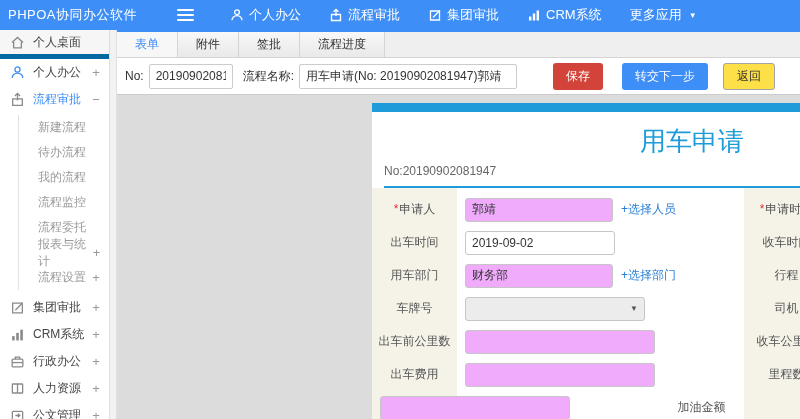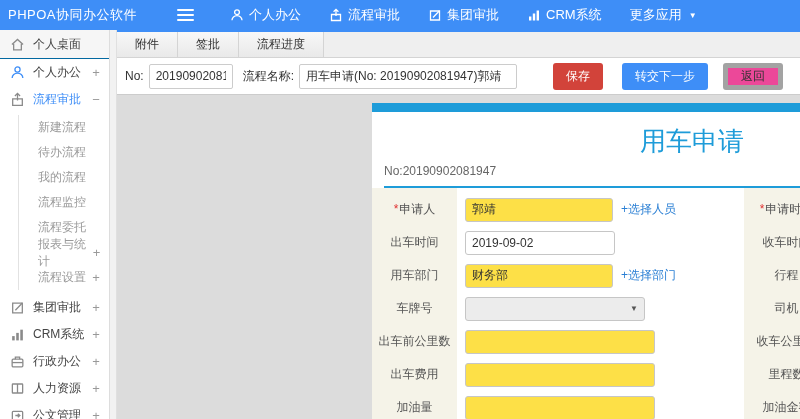--- a/index.html
+++ b/index.html
@@ -15,21 +15,21 @@
   .topnav-item { display:flex; align-items:center; gap:5px; padding:0 14px; font-size:13px; cursor:pointer; height:30px; }
   .topnav-item svg { display:block; }
   .caret-dn { font-size:8px; margin-left:2px; }
 
   
   .main { display:flex; height:389px; }
 
   
   .sidebar { width:110px; background:#fff; border-right:1px solid #ddd; flex:none; overflow:hidden; }
   .sb-item { height:27px; display:flex; align-items:center; padding:0 8px 0 10px; font-size:12px; color:#444; cursor:pointer; }
-  .sb-item:first-child { background:#f6f6f6; border-bottom:1px solid #0369a1; height:29px; }
+  .sb-item:first-child { background:#f6f6f6; border-bottom:5px solid #0369a1; height:29px; }
   .sb-item .sb-icon { width:15px; height:15px; margin-right:8px; color:#8a8a8a; flex:none; }
   .sb-item .sb-icon.blue { color:#3e8ef7; }
   .sb-item .sb-label { flex:1; white-space:nowrap; }
   .sb-item .sb-label.active { color:#3e8ef7; }
   .sb-exp { color:#999; font-size:13px; width:10px; text-align:center; }
   .sb-children { position:relative; padding:2px 0 4px 0; }
   .sb-children:before { content:""; position:absolute; left:18px; top:2px; bottom:4px; width:1px; background:#e2e2e2; }
   .sb-child { height:25px; display:flex; align-items:center; padding-left:38px; font-size:12px; color:#9a9a9a; cursor:pointer; }
   .sb-child .sb-exp { margin-left:auto; margin-right:8px; }
 
@@ -46,40 +46,40 @@
   .toolbar { height:37px; background:#fff; border-bottom:1px solid #ccc; display:flex; align-items:center; padding-left:8px; flex:none; }
   .tb-label { font-size:12px; color:#333; margin-right:5px; }
   .tb-input { height:25px; border:1px solid #ccc; border-radius:2px; font-size:12px; color:#333; padding:0 6px;
               font-family:"Liberation Sans","DejaVu Sans",sans-serif; }
   .tb-no { width:84px; }
   .tb-name { width:218px; margin-right:36px; }
   .btn { height:27px; border:none; border-radius:3px; font-size:12px; cursor:pointer; padding:0 13px;
          font-family:"Liberation Sans","DejaVu Sans",sans-serif; }
   .btn-save { background:#d2433a; color:#fff; margin-right:19px; }
   .btn-forward { background:#3e8ef7; color:#fff; margin-right:15px; }
-  .btn-back { background:#ec4899; color:#333; border:5px solid #a3a3a3; }
+  .btn-back { background:#fde047; color:#333; border:1px solid #a3a3a3; }
 
   
   .workspace { flex:1; background:#dcdcdc; position:relative; overflow:hidden; }
   .form-panel { position:absolute; left:255px; top:8px; width:640px; height:480px; background:#fff; }
   .form-bluestrip { height:9px; background:#1e9cd9; }
   .form-head { padding:10px 12px 0 12px; }
   .form-title { text-align:center; font-size:26px; color:#1e9cd9; height:38px; line-height:38px; }
   .form-no { font-size:12px; color:#666; margin-top:4px; height:17px; }
   .form-divider { height:2px; background:#1e9cd9; margin-top:5px; }
   .form-body { position:relative; padding-top:5px; }
   .band { position:absolute; top:0; bottom:-40px; width:85px; background:#f5f3e8; }
   .band-left { left:0; }
   .band-right { left:372px; }
   .frow { position:relative; height:33px; display:flex; align-items:center; }
   .fcell-label { width:85px; flex:none; text-align:center; font-size:12px; color:#555; }
   .fcell-input { width:287px; flex:none; display:flex; align-items:center; padding-left:8px; }
   .fcell-rlabel { width:85px; flex:none; text-align:center; font-size:12px; color:#555; }
   .req { color:#e03131; margin-right:1px; font-size:12px; }
-  .ginput { height:24px; border:1px solid #c6c6c6; border-radius:3px; background:#fde047; font-size:12px;
+  .ginput { height:24px; border:1px solid #c6c6c6; border-radius:3px; background:#f0abfc; font-size:12px;
             color:#333; padding:0 6px; font-family:"Liberation Sans","DejaVu Sans",sans-serif; }
   .winput { background:#fff; }
   .w148 { width:148px; } .w150 { width:150px; } .w190 { width:190px; }
   .gselect { width:180px; height:24px; border:1px solid #c6c6c6; border-radius:3px; background:#ececec;
              display:flex; align-items:center; justify-content:flex-end; padding-right:6px; cursor:pointer; }
   .gselect .sel-caret { font-size:8px; color:#555; }
   .flink { font-size:12px; color:#2a7fd4; margin-left:8px; text-decoration:none; cursor:pointer; white-space:nowrap;text-align:right; }
 </style>
 </head>
 <body>
@@ -244,20 +244,23 @@
       </span>
       <span class="sb-label">公文管理</span>
       <span class="sb-exp">+</span>
     </div>
   </div>
 
   <div class="vscroll"></div>
 
   <div class="content">
     <div class="tabbar">
+      <div class="tab active">
+          <span>表单</span>
+        </div>
       <div class="tab">
           <span>附件</span>
         </div>
       <div class="tab">
           <span>签批</span>
         </div>
       <div class="tab">
           <span>流程进度</span>
         </div>
     </div>
@@ -330,21 +333,20 @@
 
           <div class="frow">
             <div class="fcell-label"><span>出车费用</span></div>
             <div class="fcell-input">
               <input class="ginput w190" value="" style="">
             </div>
             <div class="fcell-rlabel"><span>里程数</span></div>
           </div>
 
           <div class="frow">
-            <div class="fcell-label"><span>加油量</span></div>
             <div class="fcell-input">
               <input class="ginput w190" value="" style="">
             </div>
             <div class="fcell-rlabel"><span>加油金额</span></div>
           </div>
         </div>
       </div>
     </div>
   </div>
 </div>

